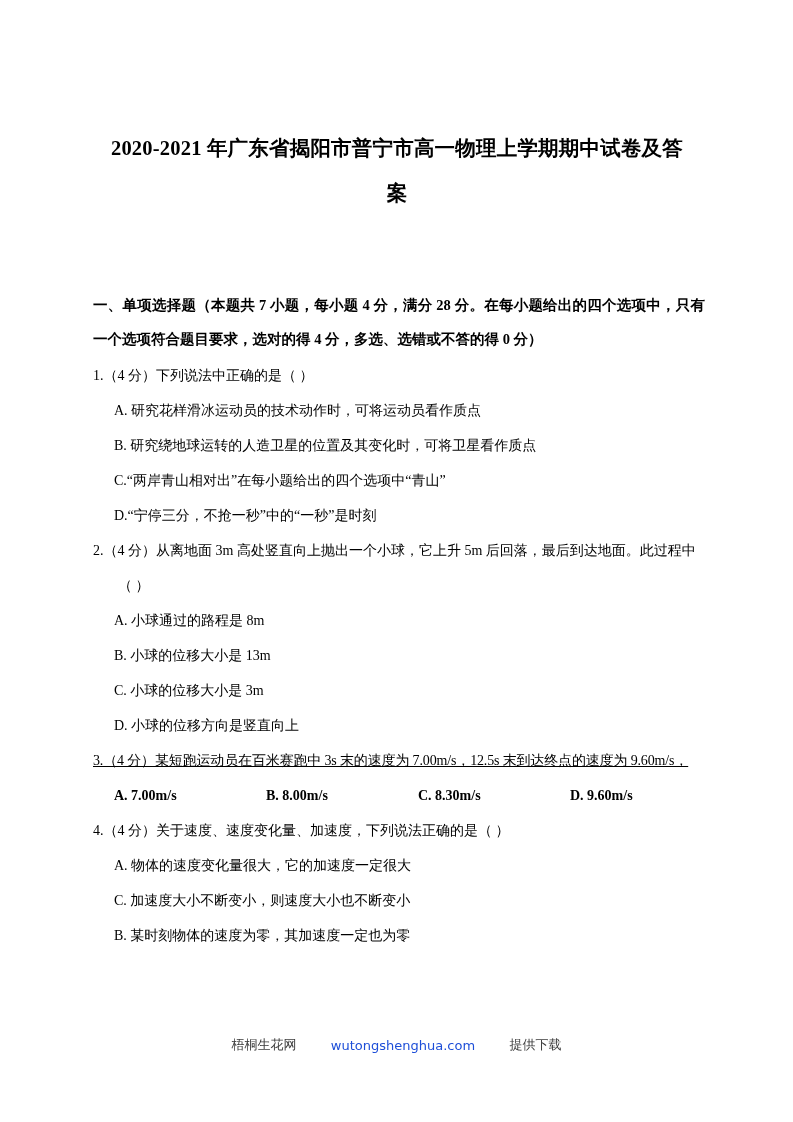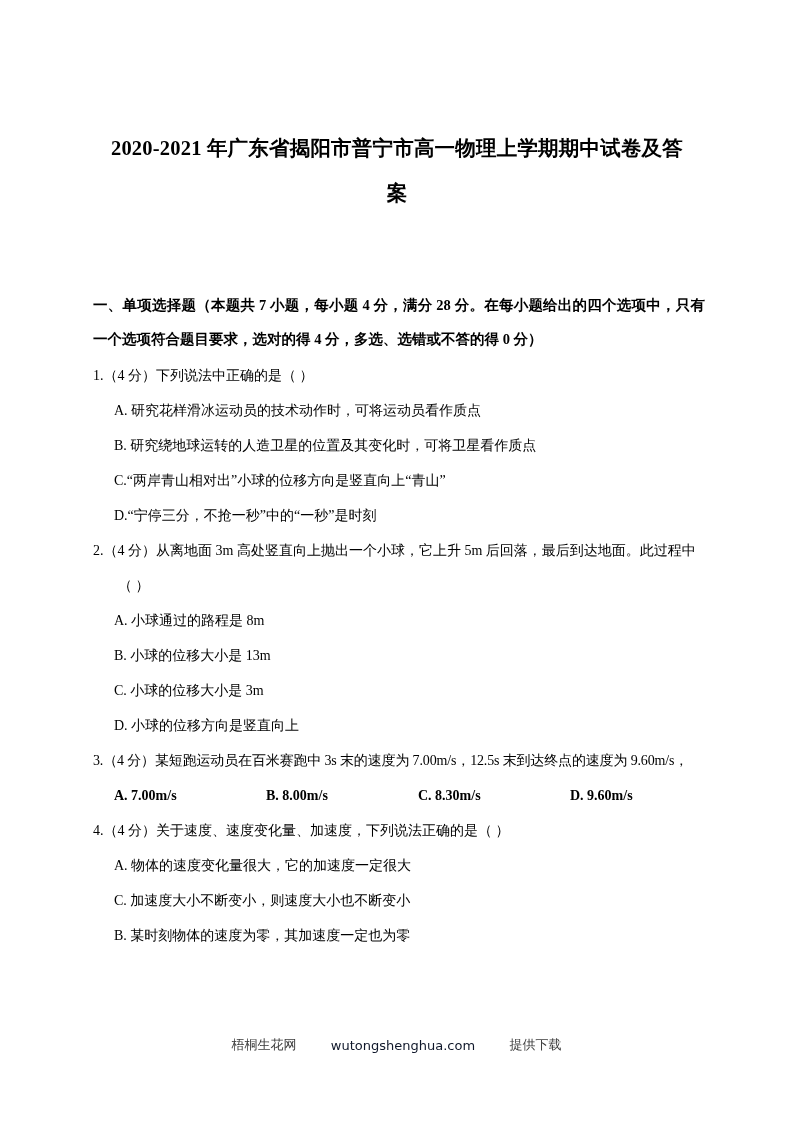--- a/index.html
+++ b/index.html
@@ -67,20 +67,21 @@
   }
   .q-stem {
     font-size: 14px;
     line-height: 35px;
     text-align: justify;
     text-justify: inter-ideograph;
     white-space: normal;
   }
   .q-stem.nowrapish {
     white-space: nowrap;
+    text-decoration: underline;
   }
   .q-cont {
     font-size: 14px;
     line-height: 35px;
     padding-left: 25px;
   }
   .opt {
     font-size: 14px;
     line-height: 35px;
     padding-left: 21px;
@@ -108,41 +109,41 @@
     left: 0;
     top: 1036px;
     width: 793px;
     text-align: center;
     font-size: 13px;
     color: #3a3a3a;
     font-family: "DejaVu Sans", "Liberation Sans", sans-serif;
   }
   .footer span { display: inline-block; vertical-align: middle; }
   .footer .gap { width: 26px; }
-  .footer .site { font-size: 13px; color: #0f172a; }
+  .footer .site { font-size: 13px; color: #1d4ed8; }
 </style>
 </head>
 <body>
 
 <div class="page">
 
   <div class="doc-title">
     <span class="line1">2020-2021 年广东省揭阳市普宁市高一物理上学期期中试卷及答</span>
     <span class="line2">案</span>
   </div>
 
   <div class="content">
 
     <div class="section-head">一、单项选择题（本题共 7 小题，每小题 4 分，满分 28 分。在每小题给出的四个选项中，只有一个选项符合题目要求，选对的得 4 分，多选、选错或不答的得 0 分）</div>
 
     <div class="question">
       <div class="q-stem">1.（4 分）下列说法中正确的是（      ）</div>
       <div class="opt">A. 研究花样滑冰运动员的技术动作时，可将运动员看作质点</div>
       <div class="opt">B. 研究绕地球运转的人造卫星的位置及其变化时，可将卫星看作质点</div>
-      <div class="opt">C.“两岸青山相对出”小球的位移方向是竖直向上“青山”</div>
+      <div class="opt">C.“两岸青山相对出”在每小题给出的四个选项中“青山”</div>
       <div class="opt">D.“宁停三分，不抢一秒”中的“一秒”是时刻</div>
     </div>
 
     <div class="question">
       <div class="q-stem">2.（4 分）从离地面 3m 高处竖直向上抛出一个小球，它上升 5m 后回落，最后到达地面。此过程中</div>
       <div class="q-cont">（      ）</div>
       <div class="opt">A. 小球通过的路程是 8m</div>
       <div class="opt">B. 小球的位移大小是 13m</div>
       <div class="opt">C. 小球的位移大小是 3m</div>
       <div class="opt">D. 小球的位移方向是竖直向上</div>

